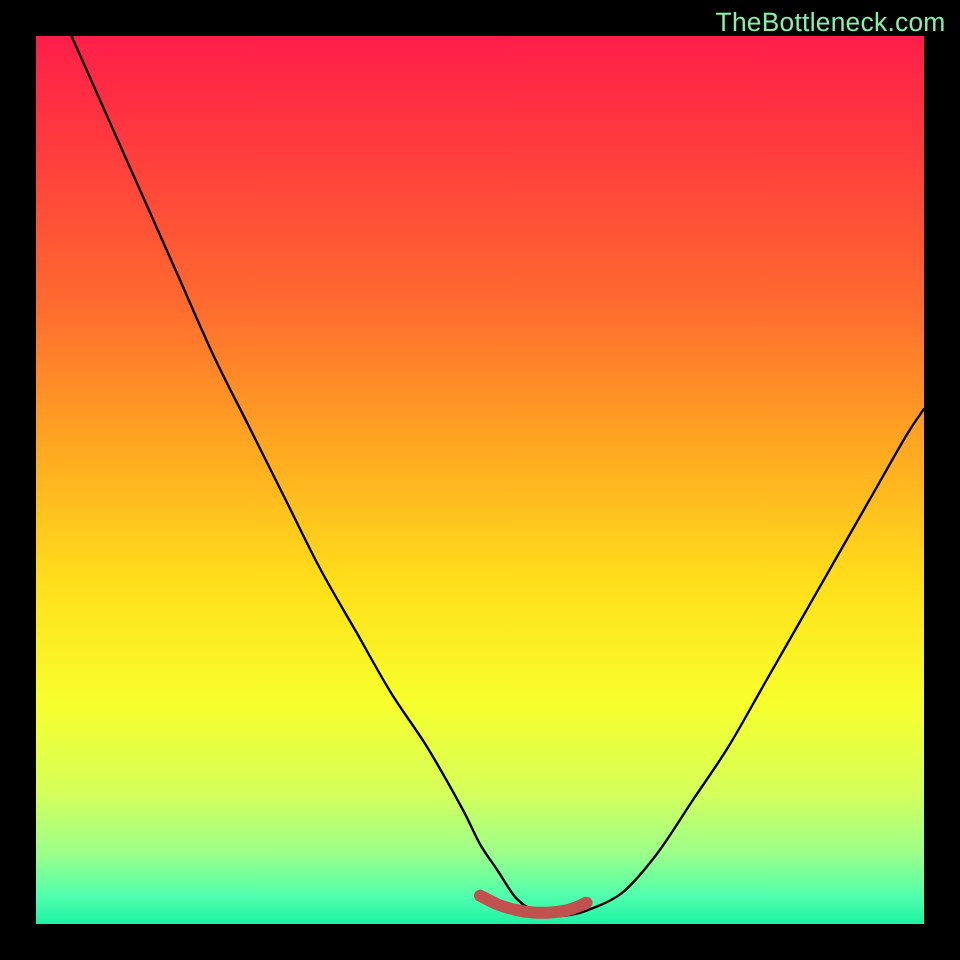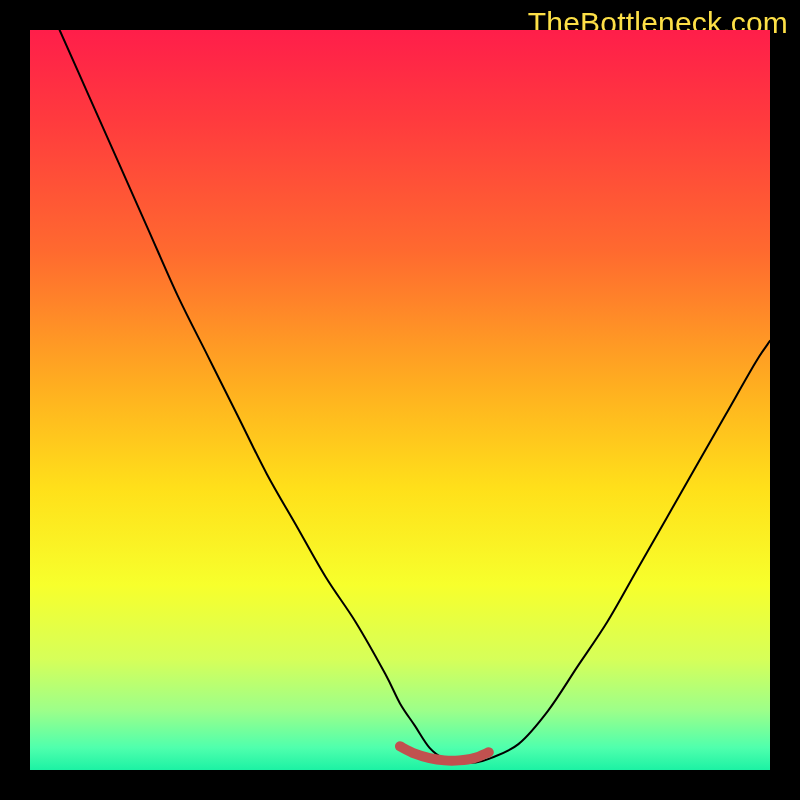--- a/index.html
+++ b/index.html
@@ -36,22 +36,22 @@
     position: absolute;
     left: 0;
     top: 0;
     width: 100%;
     height: 100%;
   }
   .watermark {
     position: absolute;
     top: 6px;
     right: 12px;
-    color: #fde047;
-    font-size: 30px;
+    color: #86efac;
+    font-size: 22px;
     font-weight: 500;
     letter-spacing: 0.2px;
   }
 </style>
 </head>
 <body>
 
 <div class="frame">
   <div class="watermark">TheBottleneck.com</div>
 

